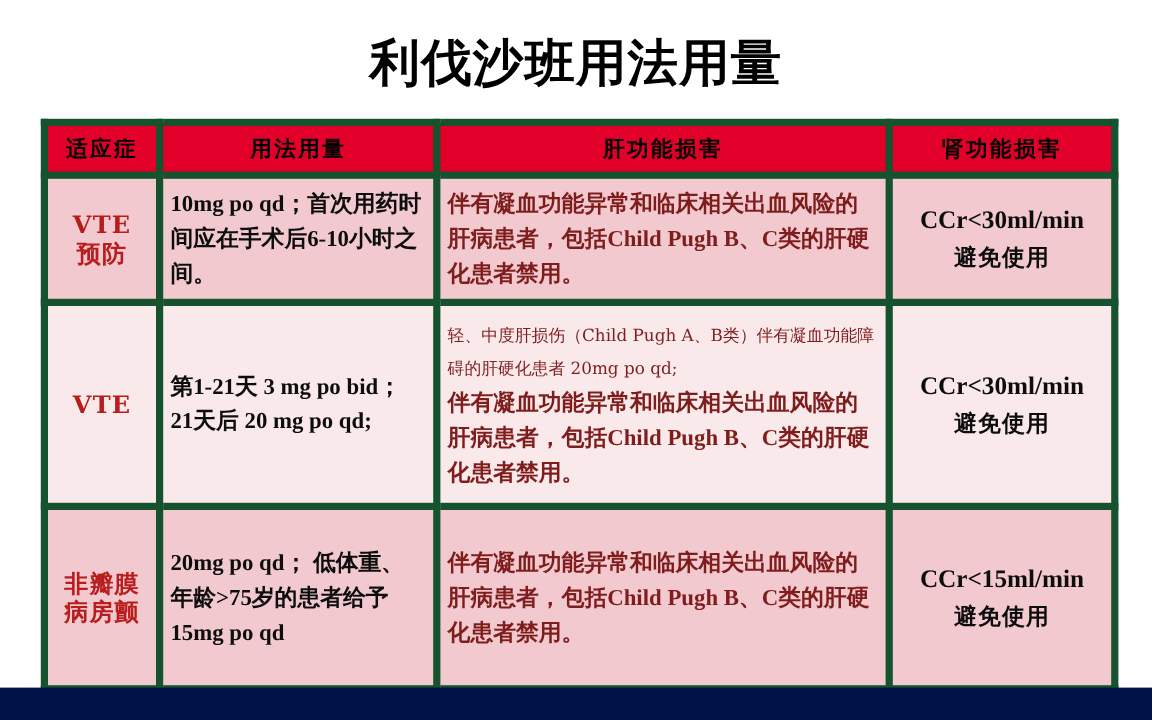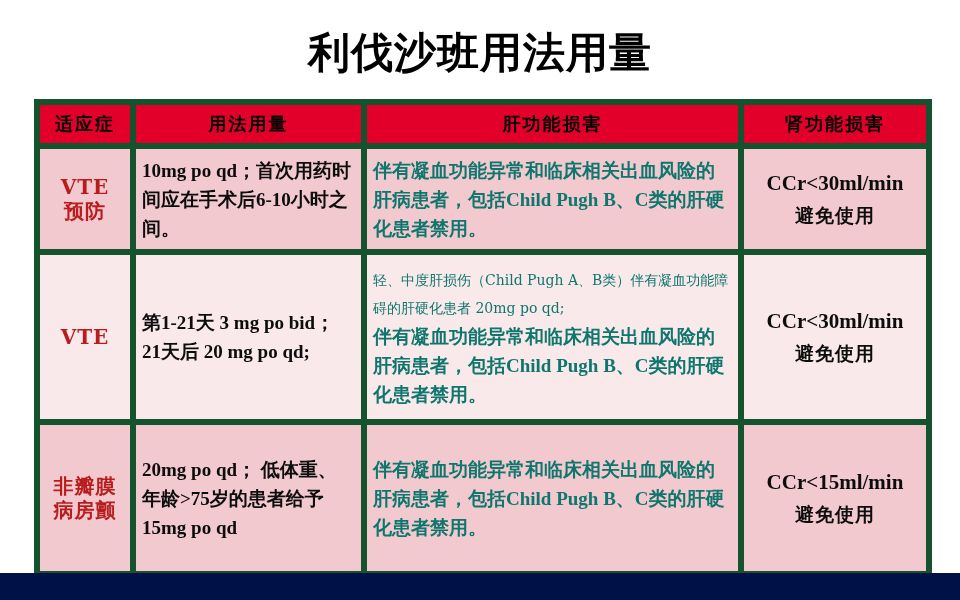--- a/index.html
+++ b/index.html
@@ -95,21 +95,21 @@
   td.col-dosage.indented {
     padding-left: 16px;
   }
 
   td.col-liver {
     text-align: left;
     font-family: "Liberation Serif", "DejaVu Serif", serif;
     font-weight: bold;
     font-size: 19px;
     line-height: 29px;
-    color: #0f766e;
+    color: #7f1d1d;
     padding-left: 8px;
   }
   td.col-liver .mono-part {
     font-family: "DejaVu Serif", "Liberation Serif", serif;
     font-weight: normal;
     font-size: 14px;
     line-height: 28px;
     display: block;
   }
   td.col-liver .serif-part {

